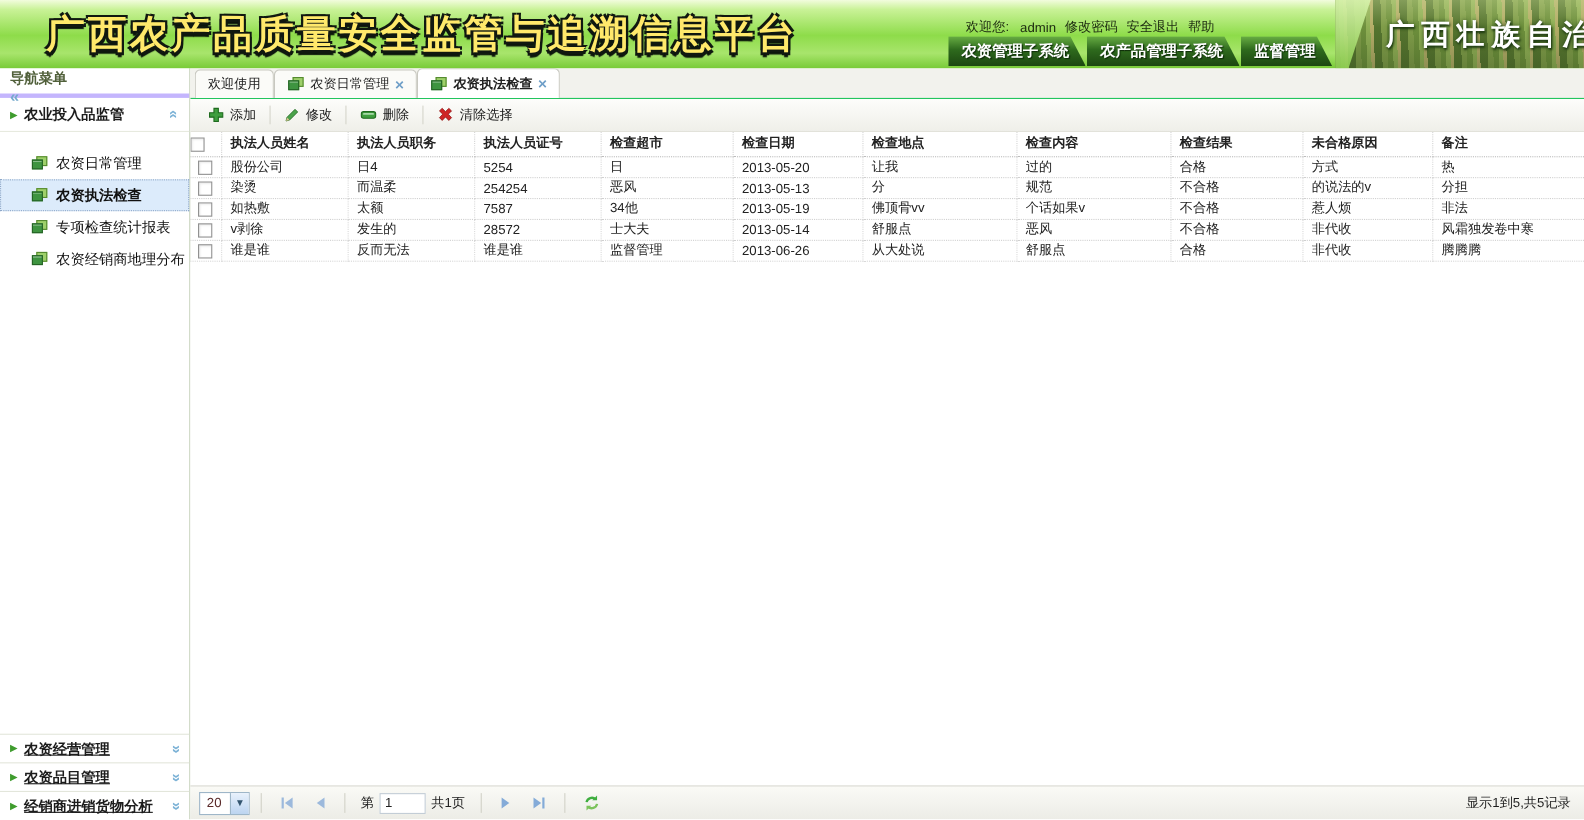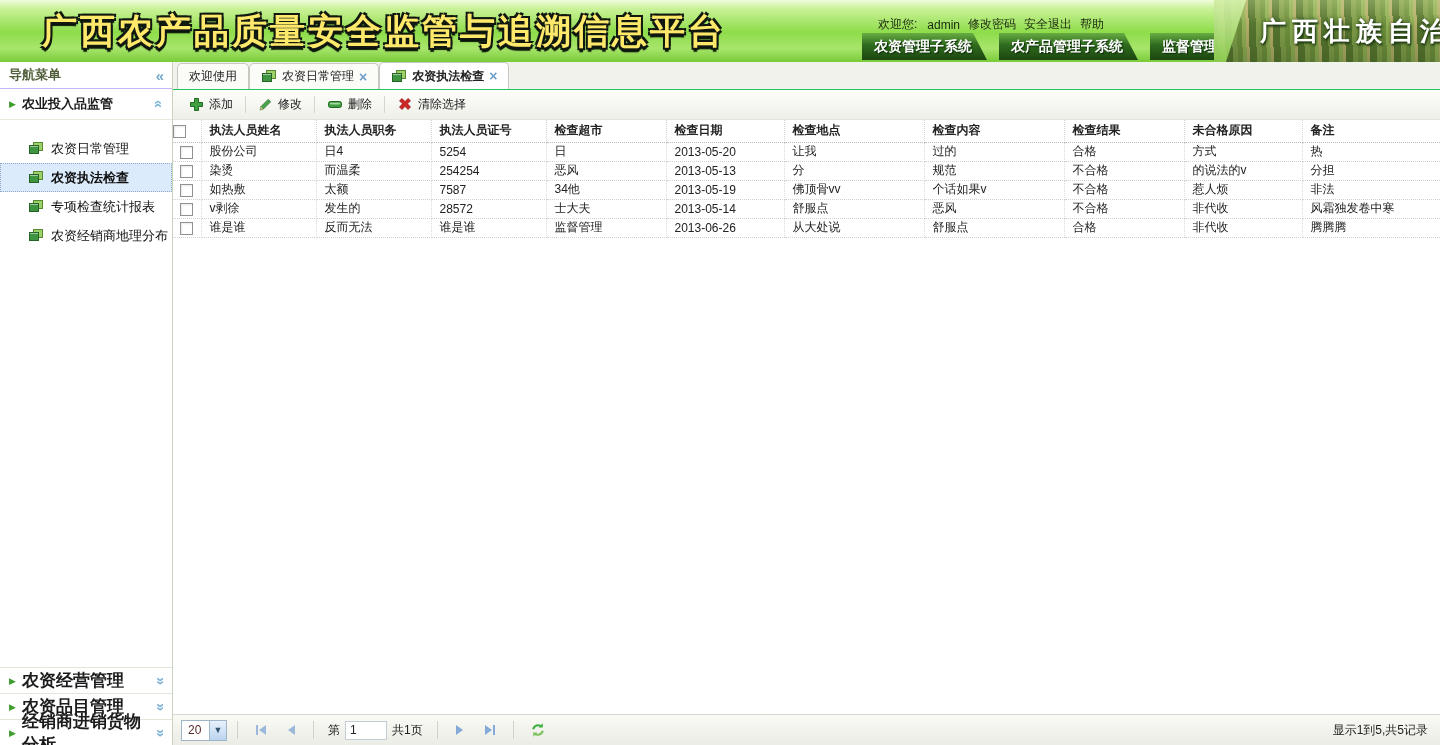--- a/index.html
+++ b/index.html
@@ -9,41 +9,41 @@
   
   .header { height:62px; display:flex; position:relative; overflow:hidden;
     background:linear-gradient(180deg,#f2fcdd 0%,#c9f297 14%,#8edc4a 52%,#a8e56c 78%,#79cb38 100%); }
   .header-title-zone { flex:1; display:flex; align-items:center; padding-left:42px; overflow:hidden; }
   .app-title { font-size:35px; font-weight:bold; color:#ffe96b; letter-spacing:3px; white-space:nowrap;
     text-shadow:-2px -2px 0 #101810,2px -2px 0 #101810,-2px 2px 0 #101810,2px 2px 0 #101810,0 4px 1px #0a140a; }
   .header-right { width:352px; display:flex; flex-direction:column; justify-content:flex-end; position:relative;margin-top:40px; }
   .welcome-row { height:27px; display:flex; align-items:center; padding-left:16px; gap:8px; white-space:nowrap; color:#1c2a10; }
   .welcome-row .uname { margin-left:2px;text-align:right; }
   .welcome-row a { color:#1c2a10; text-decoration:none; cursor:pointer; }
-  .subsys-row { height:30px; display:flex; gap:12px; padding-bottom:2px; }
+  .subsys-row { height:30px; display:flex; gap:1px; padding-bottom:2px; }
   .subsys-btn { height:27px; padding:0 15px 0 12px; display:flex; align-items:center; cursor:pointer;
     background:linear-gradient(180deg,#68ad43 0%,#2e6a1d 45%,#1c4711 100%);
     clip-path:polygon(0 0,calc(100% - 14px) 0,100% 100%,0 100%);
     color:#fff; font-weight:bold; font-size:14px; text-shadow:1px 1px 1px #0d2a08; white-space:nowrap; }
   .wheat { width:226px; position:relative; overflow:hidden; display:flex; align-items:center;
     background:repeating-linear-gradient(88deg,#6d8f3c 0 5px,#8fae55 5px 9px,#b4ad68 9px 12px,#55742f 12px 19px,#7f9c49 19px 24px); }
   .wheat::before { content:""; position:absolute; inset:0;
     background:linear-gradient(180deg,rgba(220,235,170,.35) 0%,rgba(0,0,0,0) 40%,rgba(30,50,15,.25) 100%); }
   .wheat-slant { position:absolute; left:-30px; top:0; height:62px; width:52px;
     background:linear-gradient(180deg,#d9f4ae,#8ed050); transform:skewX(-18deg); opacity:.9; }
   .region-text { position:relative; font-size:26px; font-weight:bold; color:#fff; letter-spacing:6px;
     white-space:nowrap; padding-left:46px; text-shadow:1px 2px 2px #1e3a12,0 0 4px #2a4a1a; }
 
   
   .body { display:flex; height:683px; background:#fff; }
 
   
   .sidebar { width:173px; border-right:1px solid #c9d4bd; display:flex; flex-direction:column; background:#fff; }
-  .nav-header { height:27px; display:flex; align-items:center; justify-content:space-between;
-    padding:0 8px 0 9px; border-bottom:1px solid #c4b5fd; }
+  .nav-header { height:27px; display:flex; align-items:flex-start; justify-content:space-between;
+    padding:0 8px 0 9px; border-bottom:4px solid #c4b5fd;flex-direction:column; }
   .nav-title { font-weight:bold; font-size:13px; color:#51603b; }
   .collapse-icon { color:#75aacd; font-size:15px; font-weight:bold; cursor:pointer; }
   .section-row { height:31px; display:flex; align-items:center; padding:0 9px; gap:6px;
     border-bottom:1px solid #e7eadf; cursor:pointer; }
   .tri-green { color:#3f9c2e; font-size:9px; }
   .section-label { font-weight:bold; font-size:13px; color:#1c1c1c; flex:1; }
   .chev { color:#7cb2d6; font-size:14px; font-weight:bold; display:inline-block; }
   .chev.up { transform:rotate(90deg); }
   .chev.down { transform:rotate(-90deg); }
   .nav-items { padding-top:14px; }
@@ -52,21 +52,21 @@
   .nav-item.selected { background:#dcebfb; border:1px dotted #8fa8c8; }
   .nav-item.selected .nav-item-label { font-weight:bold; }
   .folder-icon { position:relative; width:16px; height:13px; flex:0 0 16px; }
   .folder-icon i { position:absolute; display:block; width:10px; height:9px; }
   .folder-icon .back { left:5px; top:0; background:#9ed06a; border:1px solid #558a2f; }
   .folder-icon .front { left:1px; top:3px; background:#3e9440; border:1px solid #256325;
     box-shadow:inset 0 1px 0 rgba(255,255,255,.5); }
   .sidebar-spacer { flex:1; }
   .collapsed-section { height:26px; display:flex; align-items:center; gap:6px; padding:0 9px;
     border-top:1px solid #e3e6db; cursor:pointer; }
-  .collapsed-section .section-label { font-size:17px; }
+  .collapsed-section .section-label { font-size:13px;text-decoration:underline; }
 
   
   .main { flex:1; display:flex; flex-direction:column; overflow:hidden; }
   .tabbar { height:28px; background:#f2f2ed; border-bottom:1px solid #22c55e; display:flex;
     align-items:flex-end; padding-left:4px; gap:0; }
   .tab { height:26px; display:flex; align-items:center; gap:5px; padding:0 11px;
     background:#fbfbf8; border:1px solid #c8c8c0; border-bottom:none; border-radius:5px 5px 0 0;
     cursor:pointer; white-space:nowrap; }
   .tab.active { background:#fff; font-weight:bold; height:27px; }
   .tab-close { color:#6f9fc8; font-weight:bold; font-size:14px; cursor:pointer; line-height:1; }

